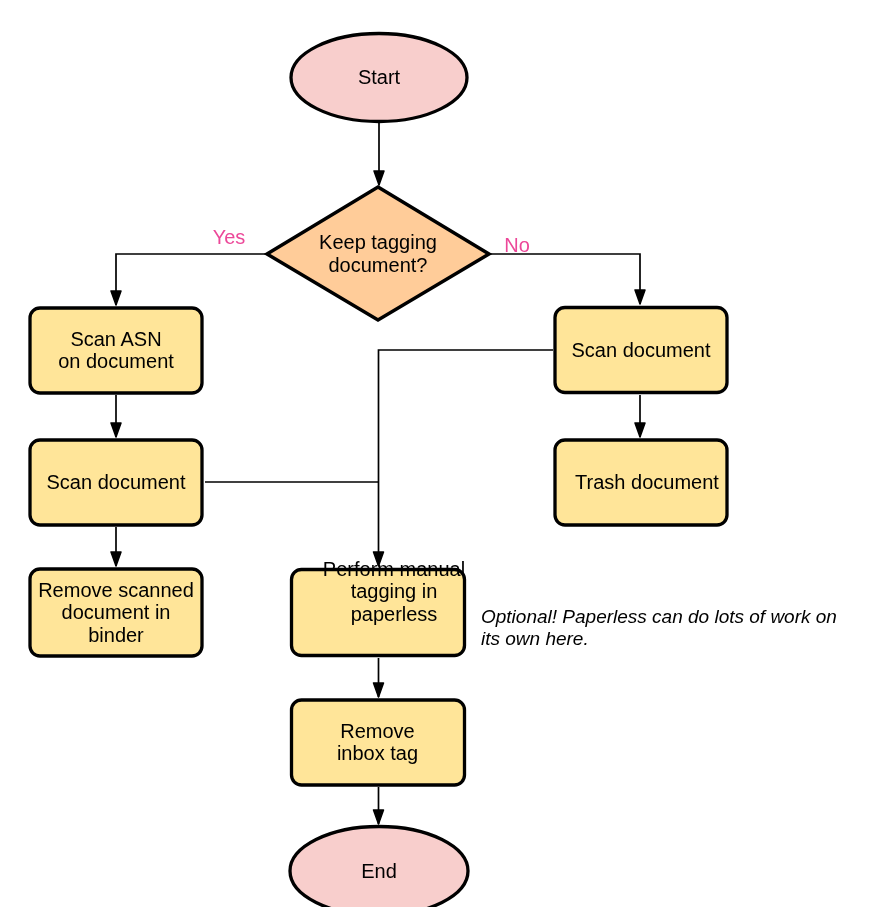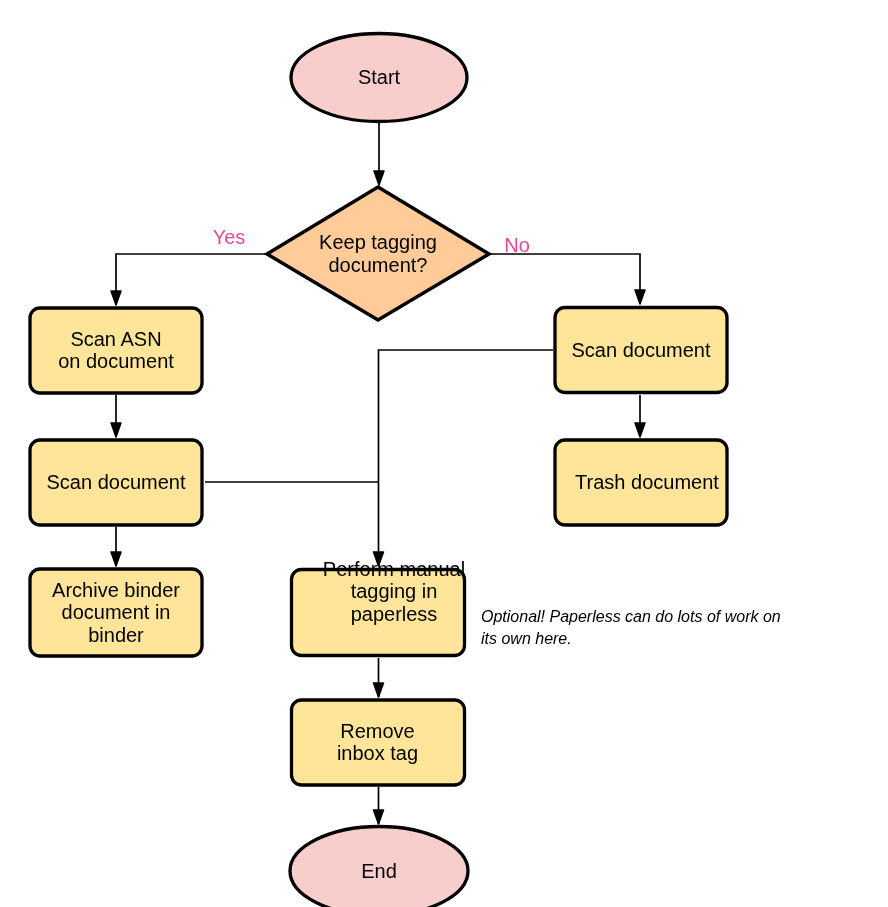--- a/index.html
+++ b/index.html
@@ -32,21 +32,21 @@
     justify-content: center;
     font-size: 20px;
     color: #ec4899;
     pointer-events: none;
   }
   .annotation {
     position: absolute;
     left: 481px;
     top: 590px;
     width: 404px;
-    font-size: 16px;
+    font-size: 19px;
     line-height: 22.4px;
     font-style: italic;
     white-space: pre-line;
     color: #000000;
   }
   .bottom-edge {
     position: absolute;
     left: 0; right: 0;
     top: 901px;
     height: 1px;
@@ -91,21 +91,21 @@
       <ellipse cx="379" cy="855" rx="89" ry="44.5" stroke-width="3.3" fill="#f8cecc"></ellipse>
     </g>
   </svg>
 
   <div class="nlabel" style="left:289px; top:17px;  width:180px; height:89px;">Start</div>
   <div class="nlabel" style="left:266px; top:170px; width:224px; height:135px;">Keep tagging
 document?</div>
   <div class="nlabel" style="left:28px;  top:290px; width:176px; height:88px;">Scan ASN
 on document</div>
   <div class="nlabel" style="left:28px;  top:422px; width:176px; height:88px;">Scan document</div>
-  <div class="nlabel" style="left:28px;  top:551px; width:176px; height:91px;">Archive binder
+  <div class="nlabel" style="left:28px;  top:551px; width:176px; height:91px;">Remove scanned
 document in
 binder</div>
   <div class="nlabel" style="left:553px; top:290px; width:176px; height:88px;">Scan document</div>
   <div class="nlabel" style="left:553px; top:422px; width:188px; height:88px;">Trash document</div>
   <div class="nlabel" style="left:289px; top:531px; width:210px; height:89px;">Perform manual
 tagging in
 paperless</div>
   <div class="nlabel" style="left:289px; top:682px; width:177px; height:88px;">Remove
 inbox tag</div>
   <div class="nlabel" style="left:289px; top:810px; width:180px; height:90px;">End</div>

